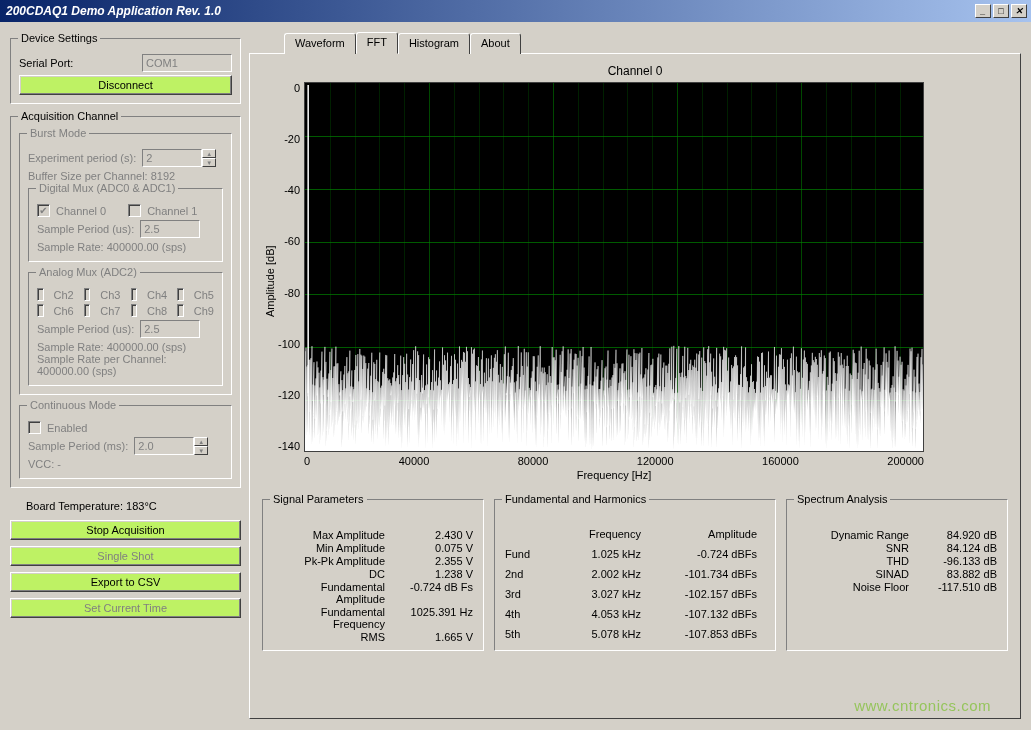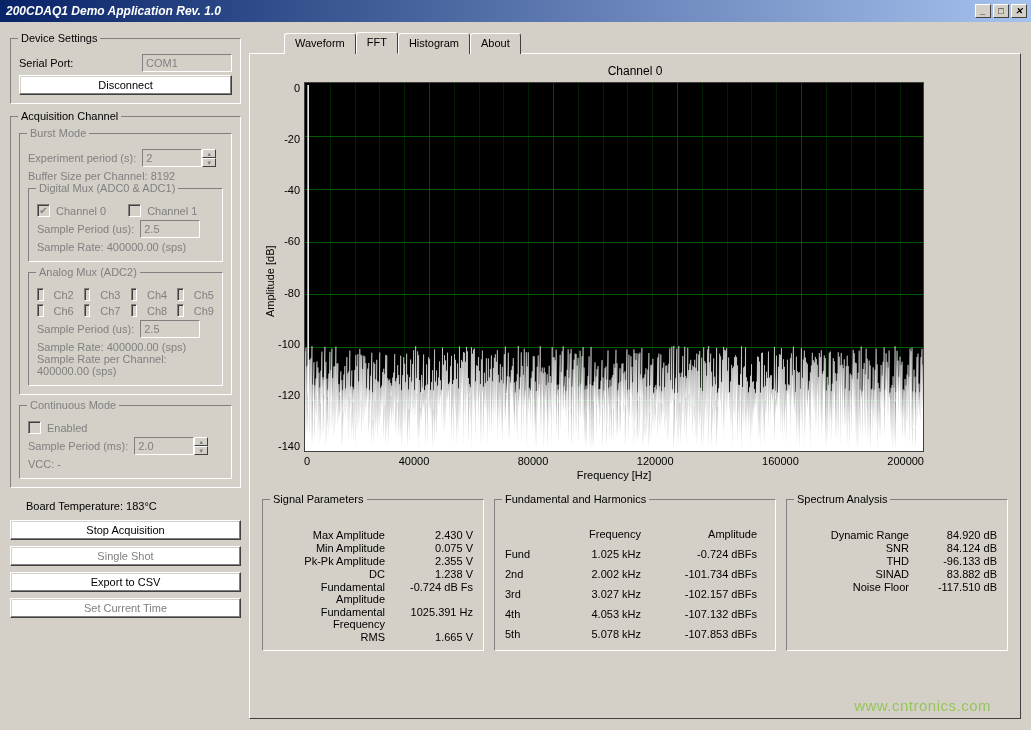--- a/index.html
+++ b/index.html
@@ -75,21 +75,21 @@
     height: 18px;
     display: flex; align-items: center;
     color: #808080;
     min-width: 60px;
   }
   .wideinput.inactive { background: #d4d0c8; }
   .btn {
     border: 1px solid #fff;
     border-right-color: #404040;
     border-bottom-color: #404040;
-    background: #ffffff;
+    background: #bef264;
     text-align: center;
     padding: 3px 0;
     cursor: pointer;
     width: 100%;
     box-shadow: inset -1px -1px #808080, inset 1px 1px #d4d0c8;
   }
   .btn.disabled { color: #808080; cursor: default; }
   .checkbox {
     width: 13px; height: 13px;
     border: 1px solid #808080;

